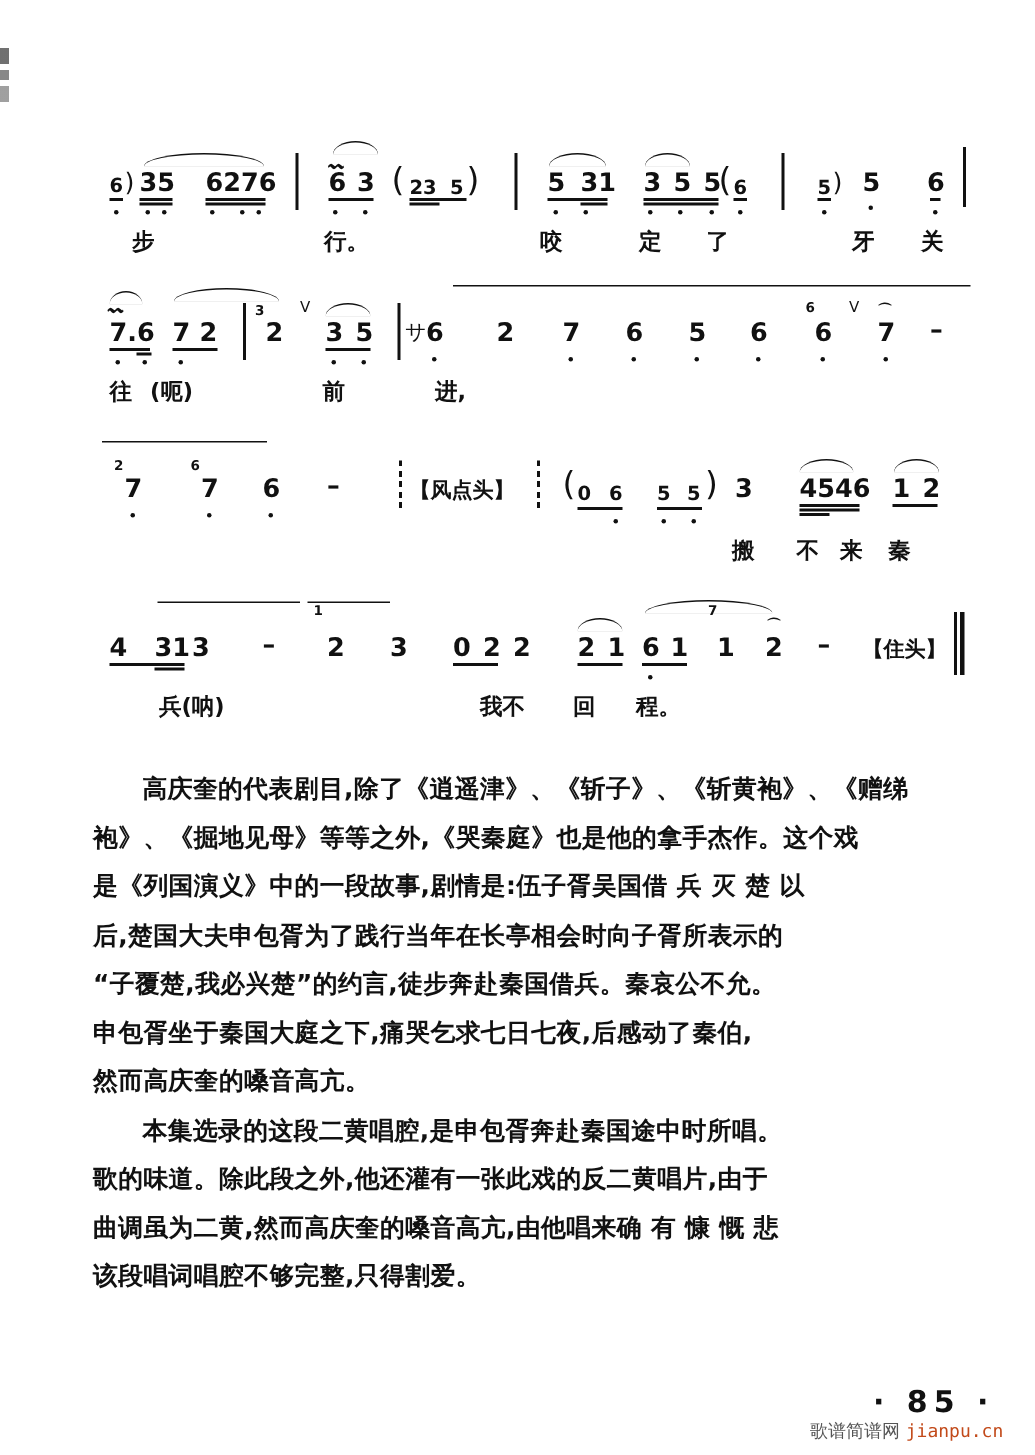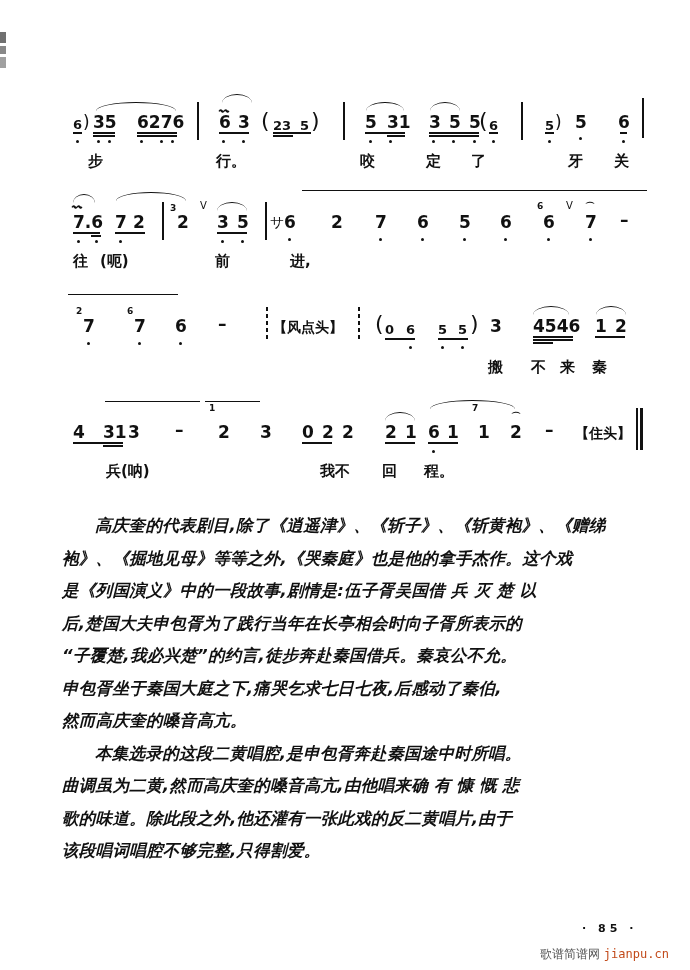--- a/index.html
+++ b/index.html
@@ -13,24 +13,24 @@
   .ns { font-size:13px; }
   .grace { position:absolute; font-weight:bold; font-size:9px; line-height:9px; }
   .dot { position:absolute; width:3px; height:3px; background:#111; border-radius:50%; }
   .ul { position:absolute; height:1.5px; background:#111; }
   .bar { position:absolute; width:2px; background:#111; }
   .dbar { position:absolute; width:1.5px; background:repeating-linear-gradient(#111 0 4px, transparent 4px 7px); }
   .slur { position:absolute; border-top:1.5px solid #111; border-radius:50% 50% 0 0 / 100% 100% 0 0; height:8px; }
   .lyric { position:absolute; font-size:15px; font-weight:bold; line-height:18px; font-family:"DejaVu Sans", sans-serif; }
   .mark { position:absolute; font-size:10px; font-weight:bold; }
   .paren { position:absolute; font-size:22px; line-height:24px; font-weight:normal; }
-  .text { position:absolute; left:62px; width:600px; font-size:16.5px; line-height:32.5px; font-weight:bold; letter-spacing:0.3px;font-style:italic; }
+  .text { position:absolute; left:62px; width:600px; font-size:16.5px; line-height:32.5px; font-weight:bold; letter-spacing:0.3px; }
   .text p { margin:0; }
   .text p.indent { text-indent:2em; }
-  .pagenum { position:absolute; left:582px; top:922px; font-size:11px; font-weight:bold; letter-spacing:4px; }
+  .pagenum { position:absolute; left:582px; top:922px; font-size:20px; font-weight:bold; letter-spacing:4px; }
   .watermark { position:absolute; left:540px; top:946px; font-size:12px; color:#555; white-space:nowrap; }
   .watermark .en { color:#c24a1a; font-family:"DejaVu Sans Mono", monospace; font-size:12px; }
 </style>
 </head>
 <body>
 
 <div class="edge"></div>
 
 <div class="score">
 
@@ -244,22 +244,22 @@
 
 <div class="text" style="top:510px;">
   <p class="indent">高庆奎的代表剧目,除了《逍遥津》、《斩子》、《斩黄袍》、《赠绨</p>
   <p>袍》、《掘地见母》等等之外,《哭秦庭》也是他的拿手杰作。这个戏</p>
   <p>是《列国演义》中的一段故事,剧情是:伍子胥吴国借 兵 灭 楚 以</p>
   <p>后,楚国大夫申包胥为了践行当年在长亭相会时向子胥所表示的</p>
   <p>“子覆楚,我必兴楚”的约言,徒步奔赴秦国借兵。秦哀公不允。</p>
   <p>申包胥坐于秦国大庭之下,痛哭乞求七日七夜,后感动了秦伯,</p>
   <p>然而高庆奎的嗓音高亢。</p>
   <p class="indent">本集选录的这段二黄唱腔,是申包胥奔赴秦国途中时所唱。</p>
+  <p>歌的味道。除此段之外,他还灌有一张此戏的反二黄唱片,由于</p>
   <p>曲调虽为二黄,然而高庆奎的嗓音高亢,由他唱来确 有 慷 慨 悲</p>
-  <p>歌的味道。除此段之外,他还灌有一张此戏的反二黄唱片,由于</p>
   <p>该段唱词唱腔不够完整,只得割爱。</p>
 </div>
 
 <div class="pagenum">· 85 ·</div>
 <div class="watermark">
   <span>歌谱简谱网</span>
   <span class="en">jianpu.cn</span>
 </div>
 
 </body></html>

